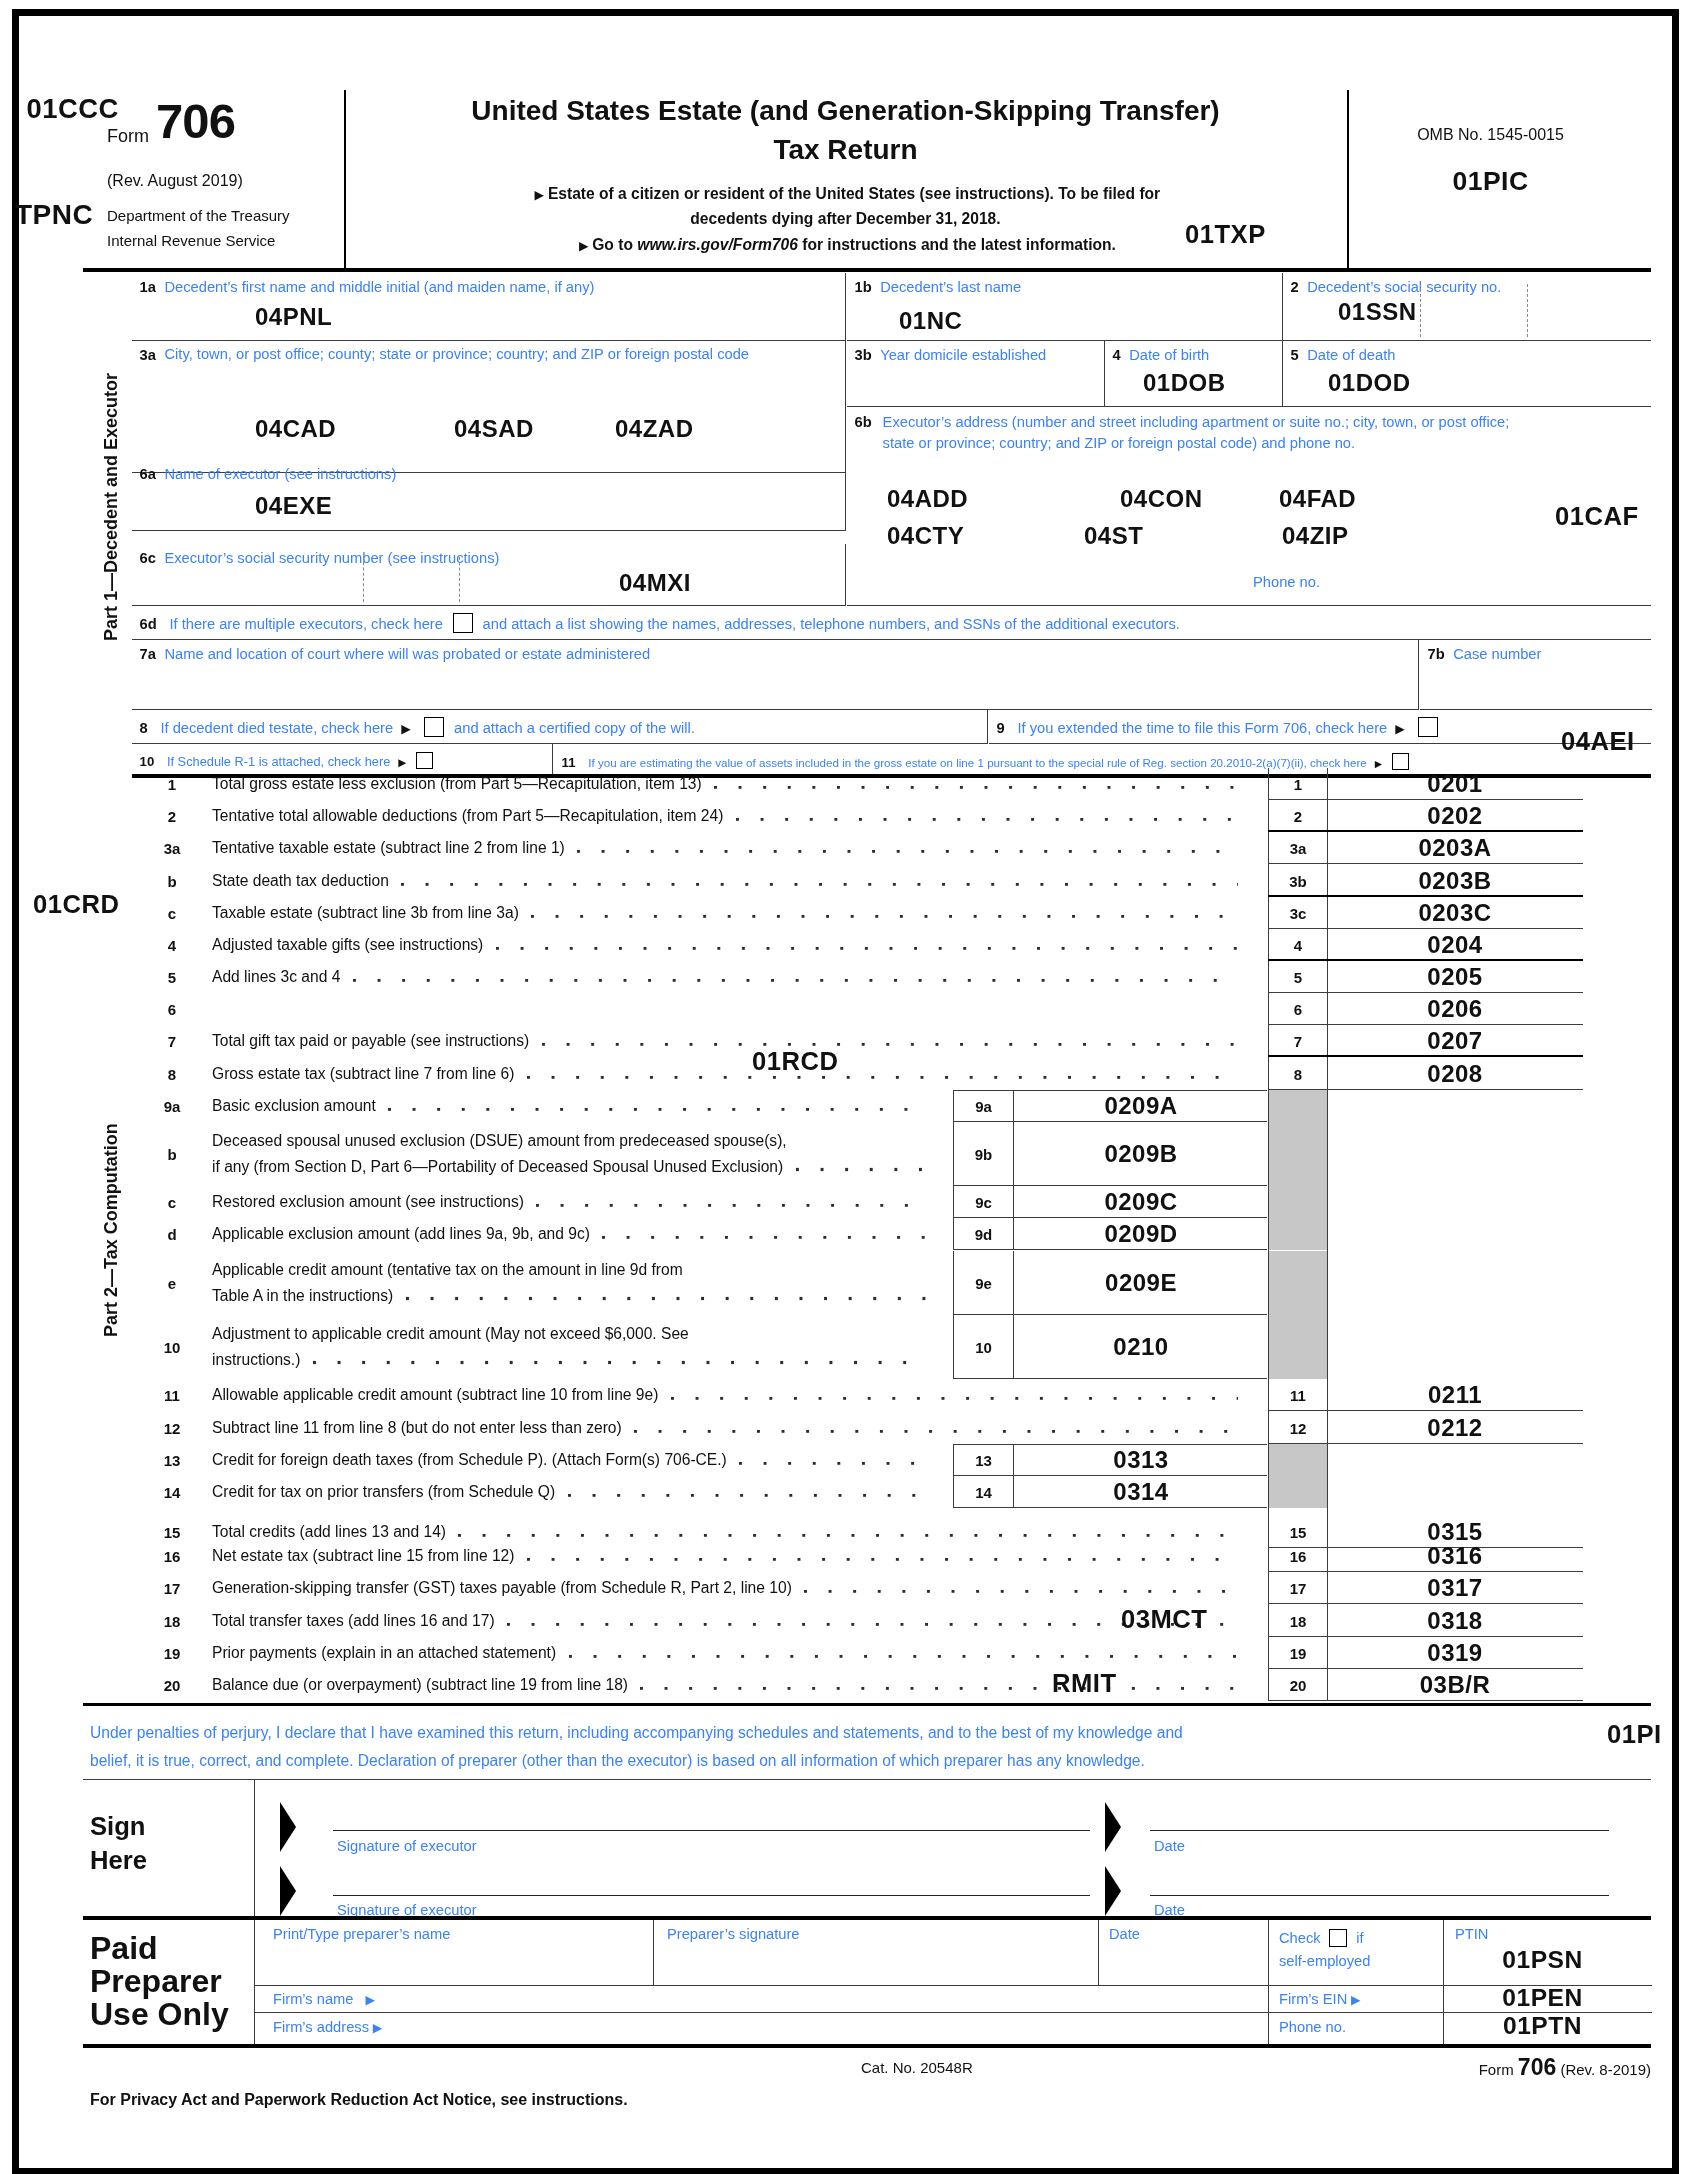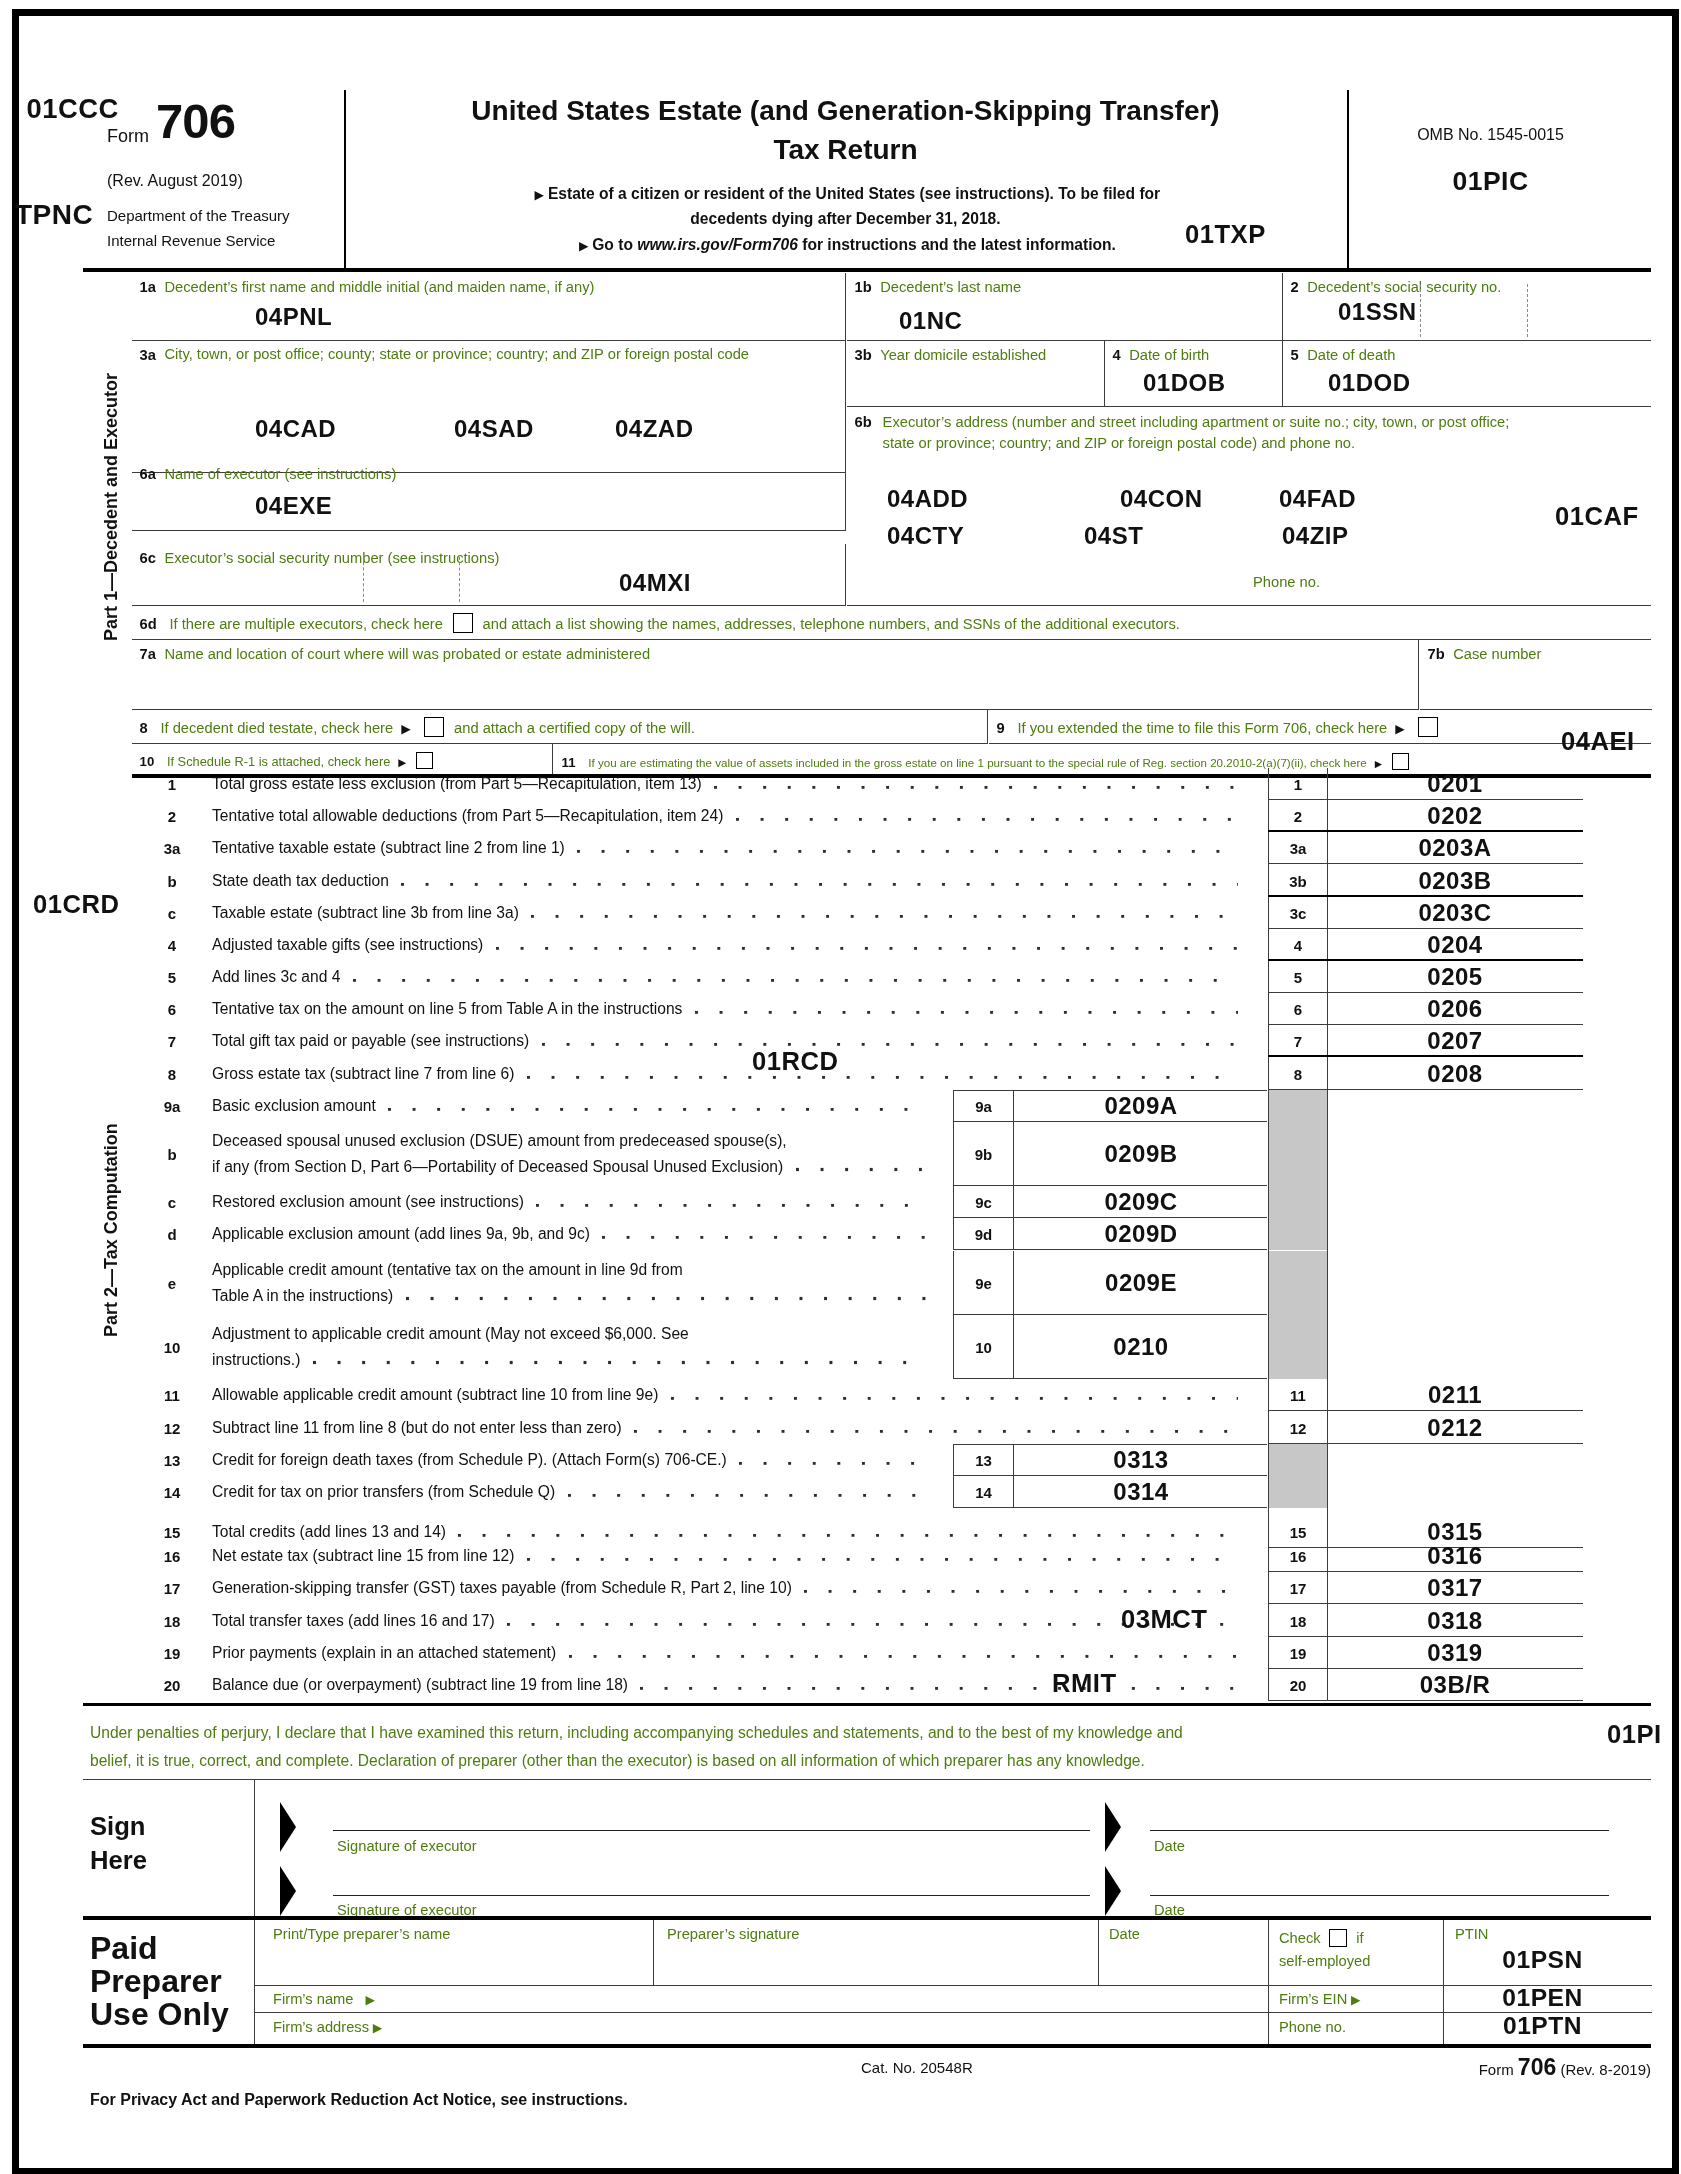--- a/index.html
+++ b/index.html
@@ -1,20 +1,20 @@
 <!DOCTYPE html>
 <html style="font-size:15px"><head>
 <meta charset="utf-8">
 <style>
   html,body{margin:0;padding:0;background:#777;}
   .page{position:relative;width:1682px;height:2175px;background:#fff;overflow:hidden;
         font-family:"Liberation Sans","DejaVu Sans",sans-serif;color:#111;}
   .frame{position:absolute;left:12.3px;top:8.5px;width:1653px;height:2152px;border:7.6px solid #000;}
   .abs{position:absolute;}
-  .lbl{font-size:14.7px;color:#4d7c0f;}
+  .lbl{font-size:14.7px;color:#3b82f6;}
   .fno{font-weight:bold;font-size:14.7px;margin-right:8.5px;}
   .code{font-weight:bold;font-size:25.6px;letter-spacing:0.5px;white-space:nowrap;}
   .codesm{font-weight:bold;font-size:24px;letter-spacing:0.5px;white-space:nowrap;}
   .cell{position:absolute;box-sizing:border-box;border:0 solid #3c3c3c;padding:4.7px 7.6px;}
   .br{border-right-width:1.3px;} .bb{border-bottom-width:1.3px;}
   .vline{position:absolute;width:0;border-left:1.3px solid #3c3c3c;}
   .hline{position:absolute;height:0;border-top:1.3px solid #3c3c3c;}
   .thick{position:absolute;background:#000;}
   .vert{writing-mode:vertical-rl;transform:rotate(180deg);font-weight:bold;font-size:18px;
         display:flex;align-items:center;justify-content:center;white-space:nowrap;}
@@ -272,26 +272,20 @@
             <span>Add lines 3c and 4</span>
             <span class="dots"></span>
           </div>
         </div>
         <div class="mno">5</div>
         <div class="mamt codesm">0205</div>
         <div class="msep"></div>
       </div>
       <div class="p2row" style="top: 225px; height: 32px;">
         <div class="p2no">6</div>
-        <div class="p2lbl" style="width: 1041px;">
-          <div class="p2line">
-            <span>Tentative tax on the amount on line 5 from Table A in the instructions</span>
-            <span class="dots"></span>
-          </div>
-        </div>
         <div class="mno">6</div>
         <div class="mamt codesm">0206</div>
         <div class="msep"></div>
       </div>
       <div class="p2row" style="top: 257px; height: 32px;">
         <div class="p2no">7</div>
         <div class="p2lbl" style="width: 1041px;">
           <div class="p2line">
             <span>Total gift tax paid or payable (see instructions)</span>
             <span class="dots"></span>

